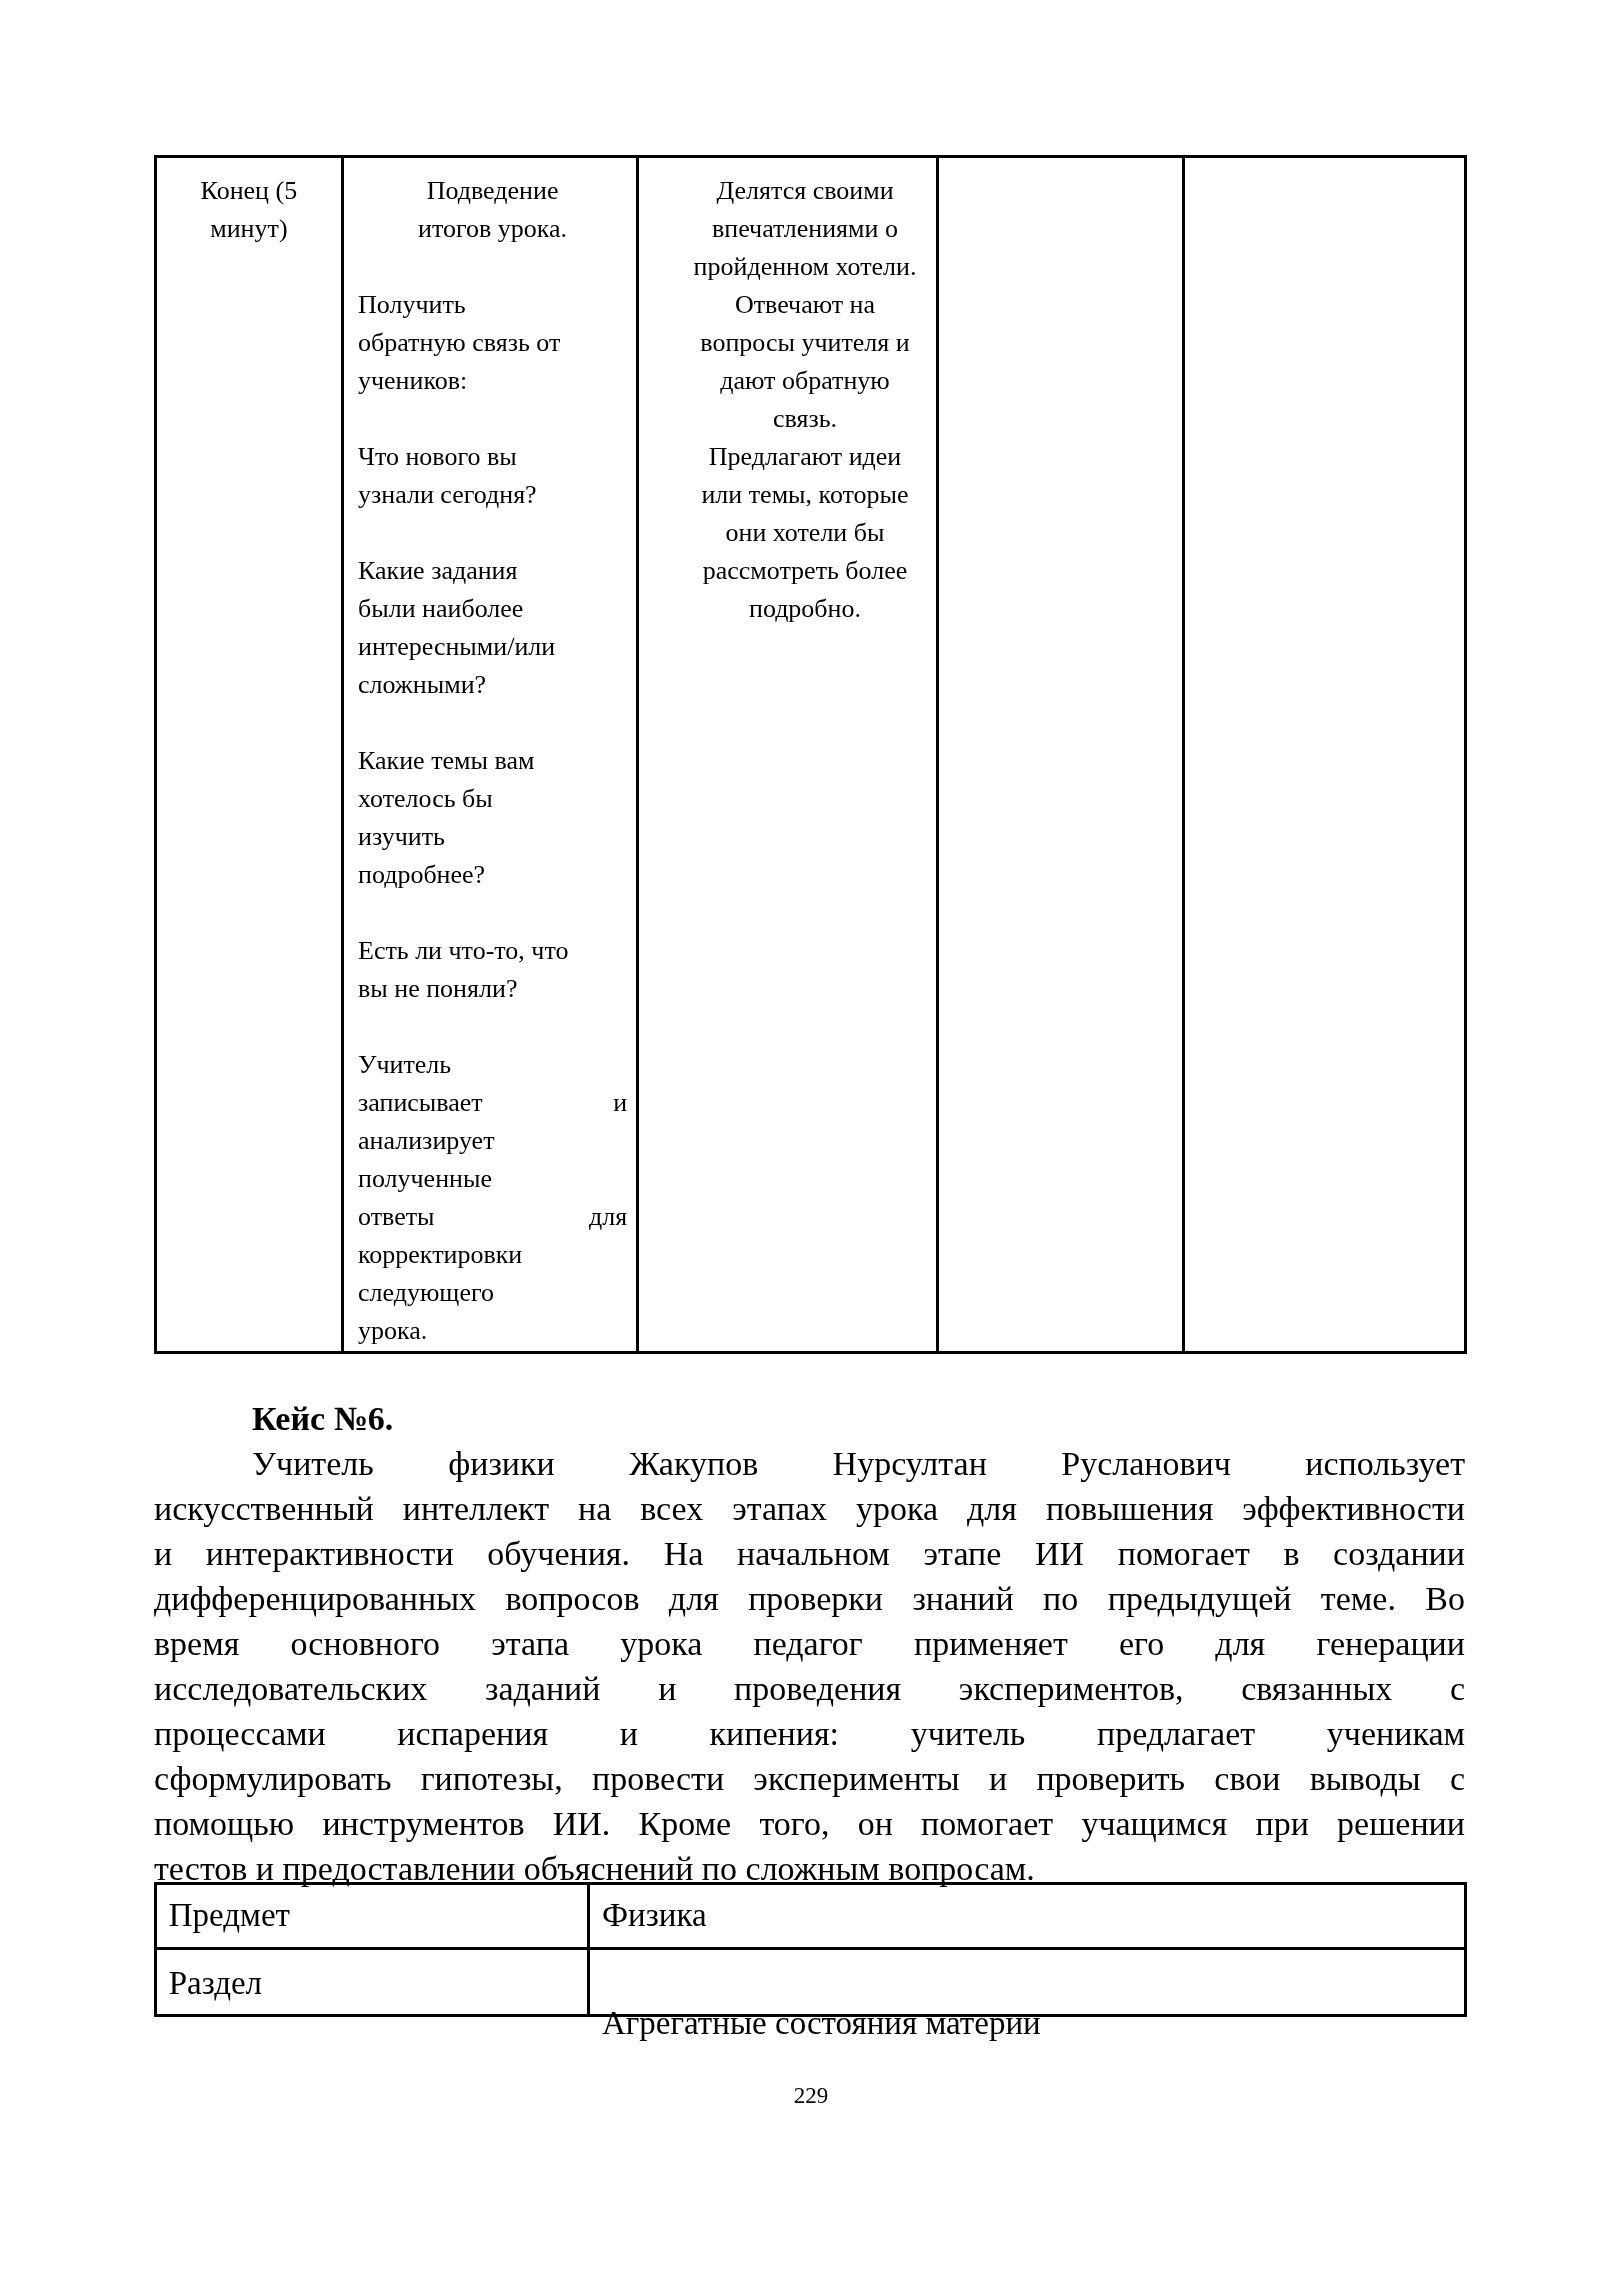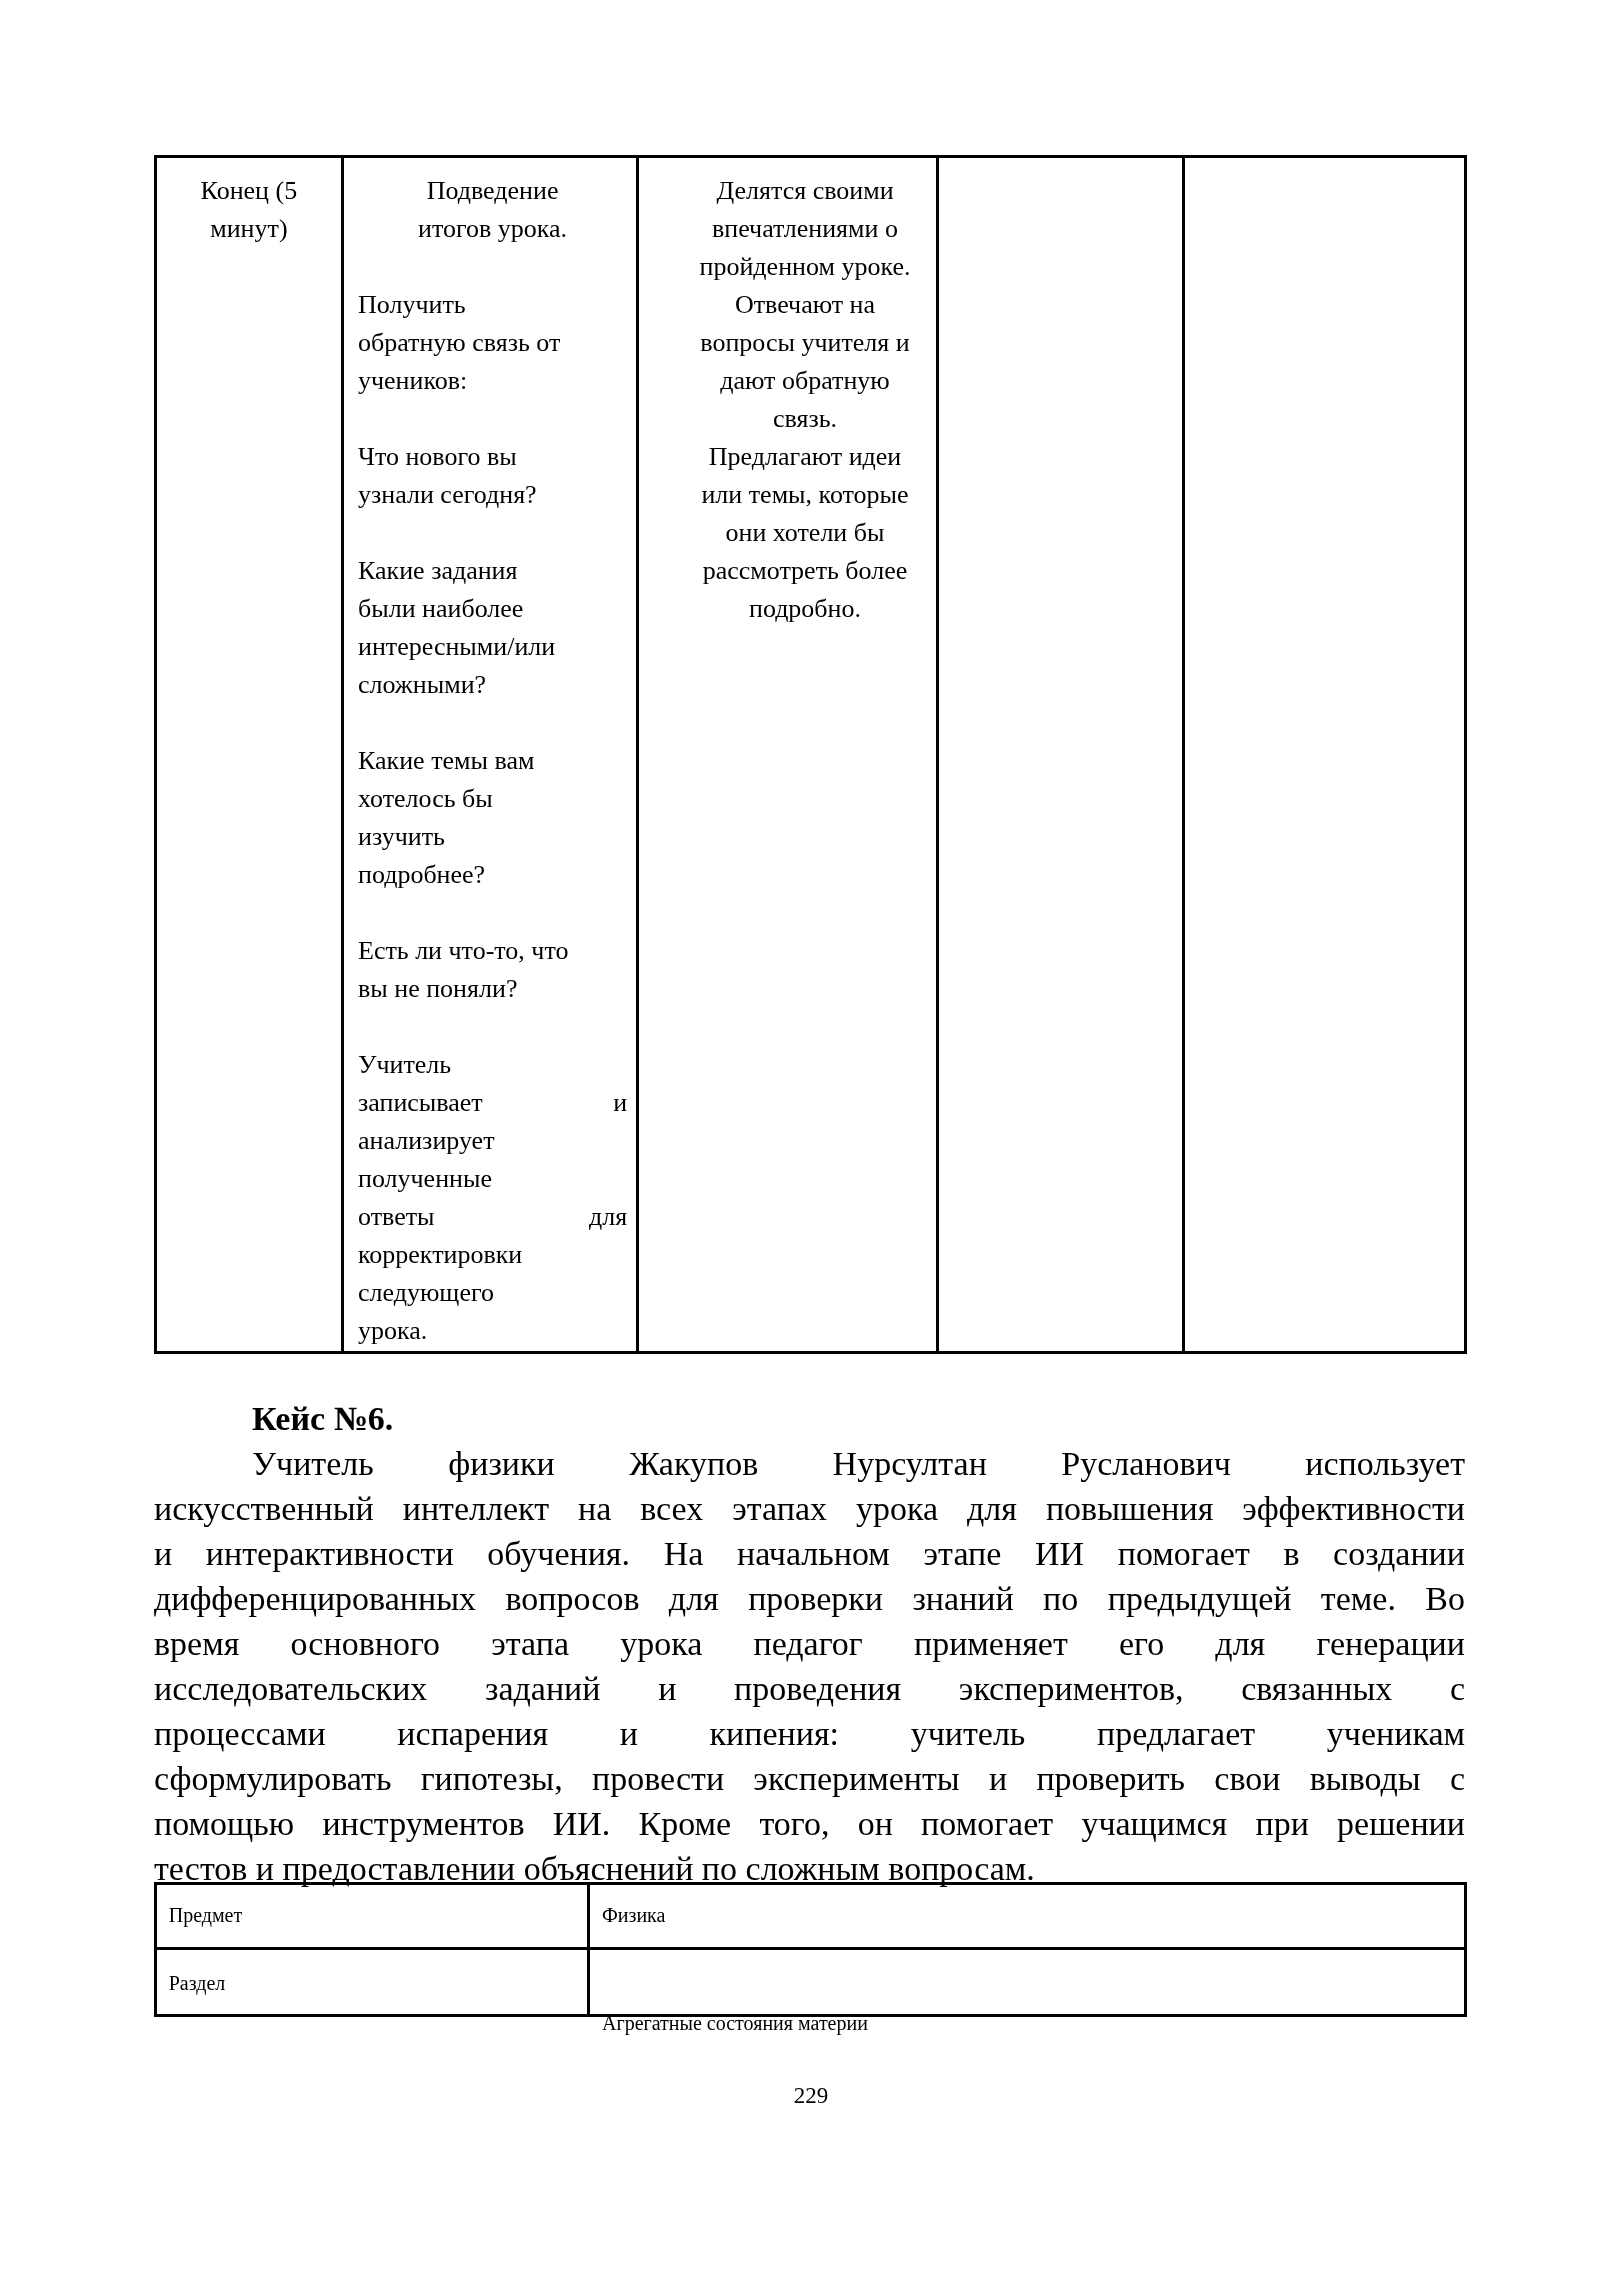--- a/index.html
+++ b/index.html
@@ -18,21 +18,21 @@
   
   .para { position: absolute; left: 154px; top: 1396px; width: 1311px; font-size: 34px; line-height: 45px; }
   .para .pl { height: 45px; white-space: nowrap; text-align: justify; text-align-last: justify; }
   .para .pl.indent { padding-left: 98px; box-sizing: border-box; }
   .para .pl.last { text-align: left; text-align-last: left; }
   .para .heading { font-weight: bold; text-align: left; text-align-last: left; }
   
   .t2 { position: absolute; left: 154px; top: 1882px; width: 1313px; height: 135px; }
   .t2 .hline { position: absolute; left: 0; width: 1313px; height: 2.9px; background: #000; }
   .t2 .vline { position: absolute; top: 0; height: 135px; width: 2.9px; background: #000; }
-  .t2 .tc { position: absolute; font-size: 20px; line-height: 33px; white-space: nowrap; }
+  .t2 .tc { position: absolute; font-size: 33px; line-height: 33px; white-space: nowrap; }
   
   .pagenum { position: absolute; left: 713px; width: 196px; top: 2079px; text-align: center; font-size: 23px; line-height: 33px; }
 </style>
 </head>
 <body>
 
 <div class="t1">
   <div class="hline" style="top:0;"></div>
   <div class="hline" style="top:1196px;"></div>
   <div class="vline" style="left:0;"></div>
@@ -77,21 +77,21 @@
     <div class="ln">полученные</div>
     <div class="ln just">ответы для</div>
     <div class="ln">корректировки</div>
     <div class="ln">следующего</div>
     <div class="ln">урока.</div>
   </div>
 
   <div class="cell center" style="left:485px; width:332px; padding-left:3.9px; padding-right:3.9px;">
     <div class="ln">Делятся своими</div>
     <div class="ln">впечатлениями о</div>
-    <div class="ln">пройденном уроке.</div>
+    <div class="ln">пройденном хотели.</div>
     <div class="ln">Отвечают на</div>
     <div class="ln">вопросы учителя и</div>
     <div class="ln">дают обратную</div>
     <div class="ln">связь.</div>
     <div class="ln">Предлагают идеи</div>
     <div class="ln">или темы, которые</div>
     <div class="ln">они хотели бы</div>
     <div class="ln">рассмотреть более</div>
     <div class="ln">подробно.</div>
   </div>

